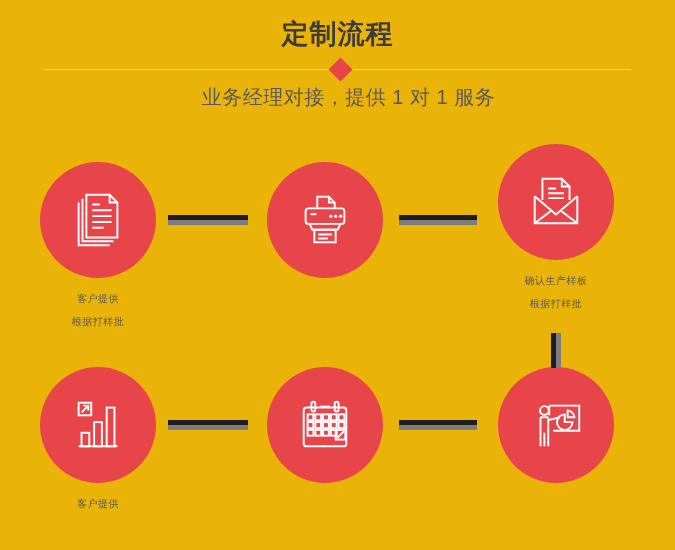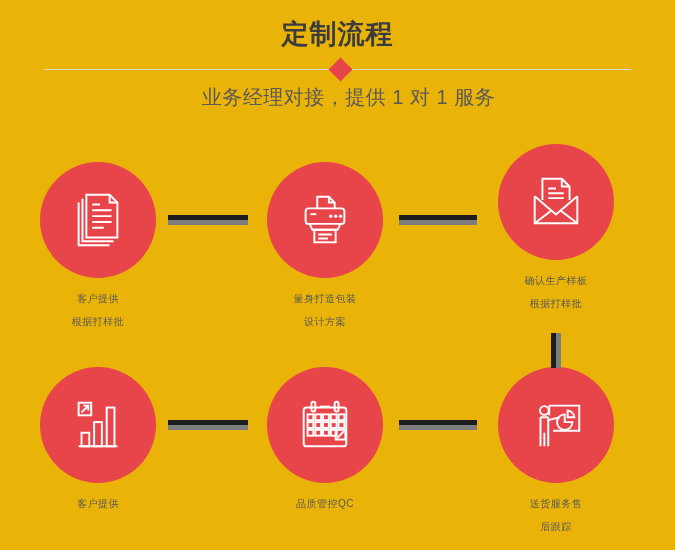--- a/index.html
+++ b/index.html
@@ -86,26 +86,20 @@
         <rect x="12" y="20" width="40" height="16" rx="3"></rect>
         <path d="M17 26 h6"></path>
         <circle cx="38" cy="28" r="1.7" fill="#ffffff" stroke="none"></circle>
         <circle cx="43" cy="28" r="1.7" fill="#ffffff" stroke="none"></circle>
         <circle cx="48" cy="28" r="1.7" fill="#ffffff" stroke="none"></circle>
         <path d="M16 36 l3 6 h26 l3 -6"></path>
         <rect x="21" y="42" width="22" height="13"></rect>
         <path d="M25 47 h14 M25 51 h10"></path>
       </svg>
     </div>
-    <div class="caption">
-      <div class="caption-text">
-        <div>量身打造包装</div>
-        <div>设计方案</div>
-      </div>
-    </div>
   </div>
 
   <div class="step s3">
     <div class="circle">
       <svg width="62" height="62" viewBox="0 0 64 64" fill="none" stroke="#ffffff" stroke-width="2">
         <path d="M18 30 V8 h20 l8 8 v14"></path>
         <path d="M38 8 v8 h8"></path>
         <path d="M24 18 h8 M24 23 h16 M24 28 h16"></path>
         <path d="M10 26 v28 h44 v-28"></path>
         <path d="M10 26 l22 19 l22 -19"></path>
@@ -158,45 +152,38 @@
         <rect x="14" y="37" width="6" height="6"></rect>
           <rect x="22" y="37" width="6" height="6"></rect>
           <rect x="30" y="37" width="6" height="6"></rect>
           <rect x="38" y="37" width="6" height="6"></rect>
         <rect x="43" y="37" width="10" height="10"></rect>
         <path d="M44.5 45.5 L51.5 38.5"></path>
       </svg>
     </div>
     <div class="caption">
       <div class="caption-text">
-        <div>品质管控QC</div>
       </div>
     </div>
   </div>
 
   <div class="step s6">
     <div class="circle">
       <svg width="62" height="62" viewBox="0 0 64 64" fill="none" stroke="#ffffff" stroke-width="2">
         <path d="M25 12 h31 v26 h-27"></path>
         <path d="M25 12 v10"></path>
         <path d="M41 29 v-8 a8 8 0 1 0 8 8 z"></path>
         <path d="M44 24 v-7 a8 8 0 0 1 7 7 z"></path>
         <circle cx="20" cy="17" r="4.5"></circle>
         <path d="M16 24 v30 M24 24 v30"></path>
         <path d="M16 24 h8"></path>
         <path d="M20 40 v14"></path>
         <path d="M24 27 l12 -3"></path>
       </svg>
     </div>
-    <div class="caption">
-      <div class="caption-text">
-        <div>送货服务售</div>
-        <div>后跟踪</div>
-      </div>
-    </div>
   </div>
 
   <div class="connector-h h1"></div>
   <div class="connector-h h2"></div>
   <div class="connector-v v1"></div>
   <div class="connector-h h3"></div>
   <div class="connector-h h4"></div>
 
 </div>
 

